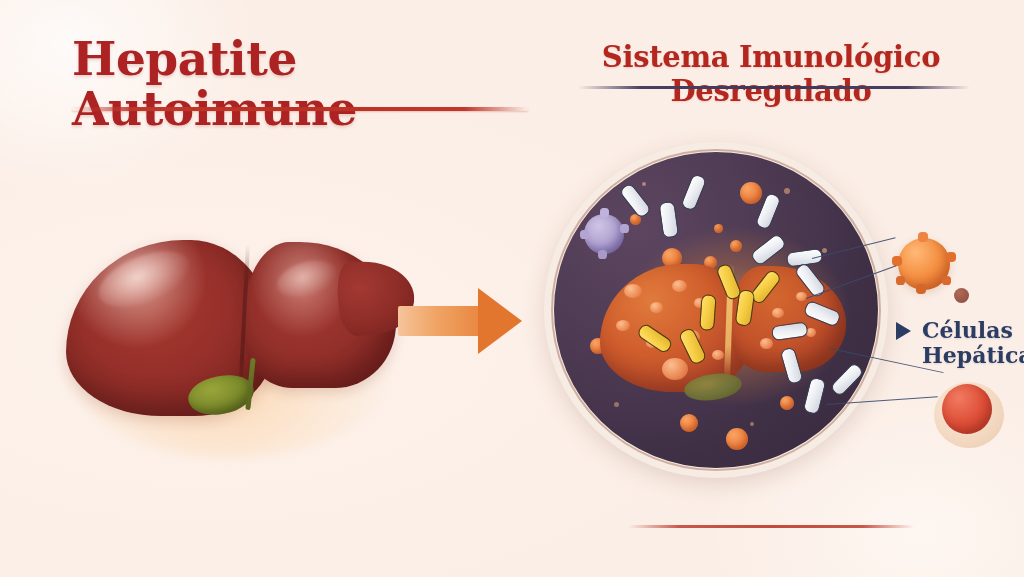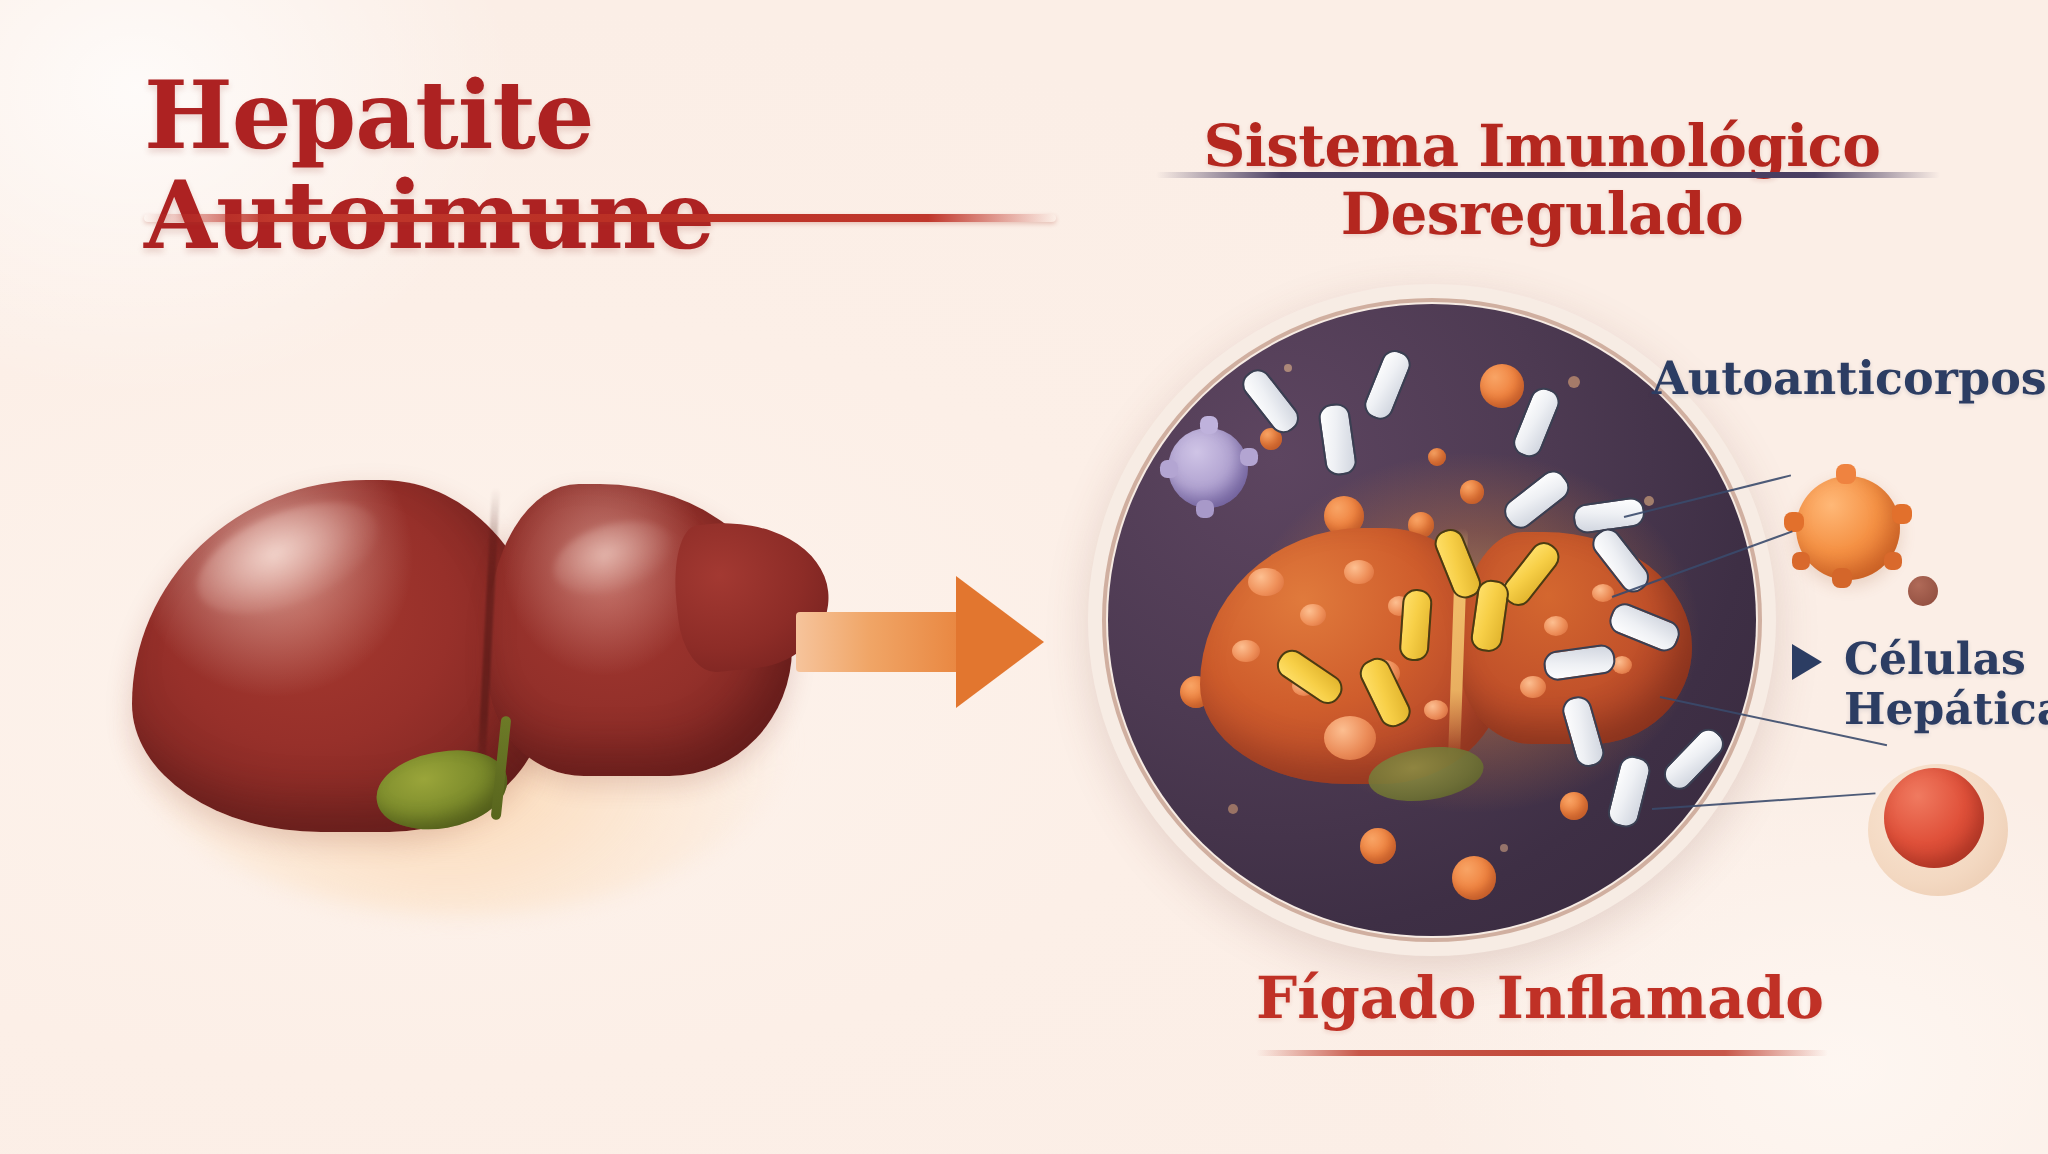--- a/index.html
+++ b/index.html
@@ -33,21 +33,20 @@
     position:absolute;left:72px;top:107px;width:456px;height:4px;
     border-radius:3px;
     background:linear-gradient(90deg,rgba(190,50,40,0) 0%,#c0372c 14%,#bb3025 50%,#c0372c 86%,rgba(190,50,40,0) 100%);
     box-shadow:0 1px 2px rgba(170,60,45,.25);
   }
   .sub-red{
     position:absolute;left:536px;top:40px;width:470px;text-align:center;
     font-family:"DejaVu Serif", serif;
     font-weight:700;font-size:29px;color:#b4271f;letter-spacing:-.3px;
     text-shadow:0 1px 2px rgba(150,50,40,.16);
-    margin-top:16px;
   }
   .rule-purple{
     position:absolute;left:578px;top:86px;width:392px;height:3px;border-radius:3px;
     background:linear-gradient(90deg,rgba(60,50,80,0) 0%,#4a3f63 16%,#3f3757 50%,#4a3f63 84%,rgba(60,50,80,0) 100%);
   }
   .sub-navy{
     position:absolute;left:536px;top:96px;width:470px;text-align:center;
     font-family:"DejaVu Serif", serif;
     font-weight:700;font-size:28px;color:#2c3d63;letter-spacing:-.2px;
     text-shadow:0 1px 2px rgba(40,55,95,.16);
@@ -374,24 +373,22 @@
   <div class="cell" style="left:954px;top:288px;width:15px;height:15px;background:radial-gradient(circle at 35% 30%,#b06a58,#8c4a3c);"></div>
 
   <div class="memb" style="left:934px;top:382px;width:70px;height:66px;"></div>
   <div class="cell redcell" style="left:942px;top:384px;width:50px;height:50px;"></div>
 
   <div class="lead" style="left:812px;top:258px;width:86px;transform:rotate(-14deg);"></div>
   <div class="lead" style="left:806px;top:298px;width:96px;transform:rotate(-20deg);"></div>
   <div class="lead" style="left:830px;top:348px;width:116px;transform:rotate(12deg);"></div>
   <div class="lead" style="left:826px;top:404px;width:112px;transform:rotate(-4deg);"></div>
 
-  <div class="callout-label" id="label-autoanticorpos">Autoanticorpos</div>
 
   <div class="lead-arrow" style="left:896px;top:322px;"></div>
   <div class="callout-label" id="label-celulas">
     <div>Células</div>
     <div>Hepáticas</div>
   </div>
 
-  <div class="cap-red">Fígado Inflamado</div>
   <div class="rule-red-sm"></div>
 
 </div>
 
 </body></html>

